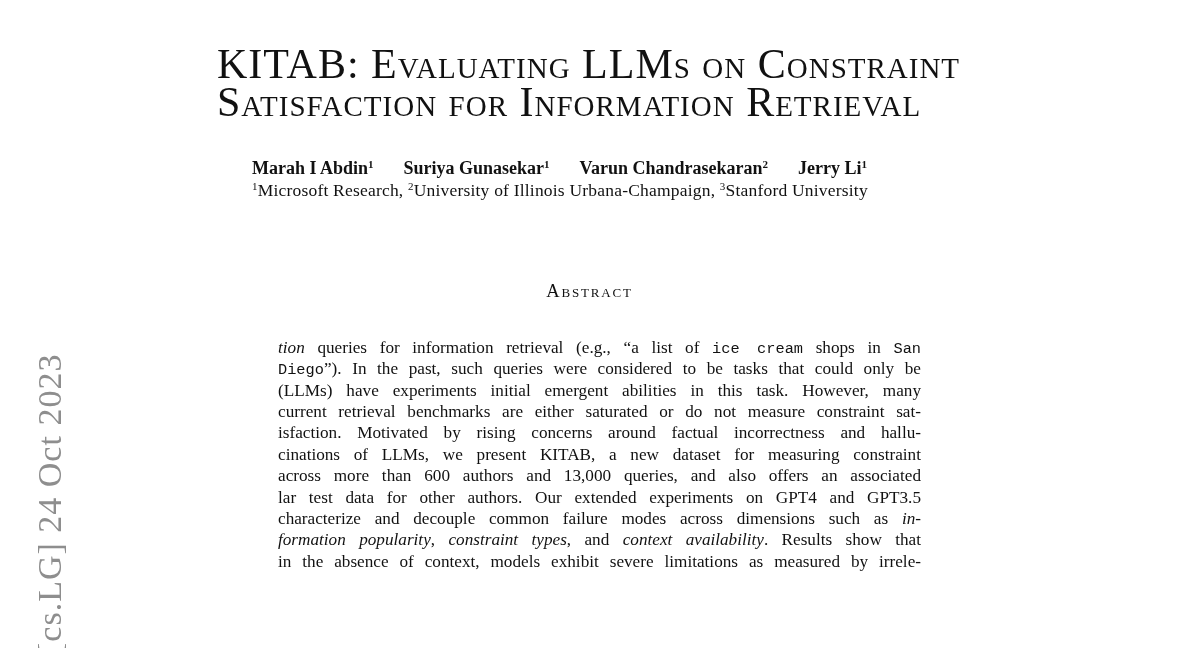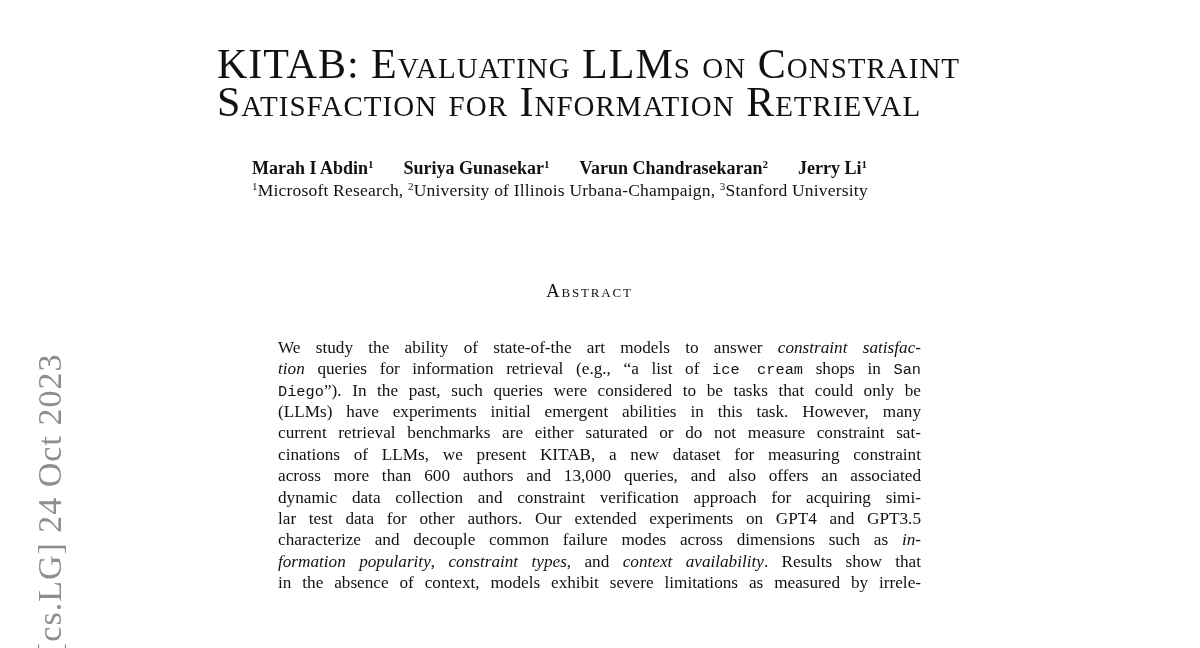--- a/index.html
+++ b/index.html
@@ -115,25 +115,24 @@
 </div>
 
 <div class="authors-block">
   <div class="author-row" id="authors-row1"><span class="author">Marah I Abdin<sup>1</sup></span><span class="author">Suriya Gunasekar<sup>1</sup></span><span class="author">Varun Chandrasekaran<sup>2</sup></span><span class="author">Jerry Li<sup>1</sup></span></div>
   <div class="affiliation-line" id="affiliations"><sup>1</sup>Microsoft Research, <sup>2</sup>University of Illinois Urbana-Champaign, <sup>3</sup>Stanford University</div>
 </div>
 
 <div class="abstract-heading">Abstract</div>
 
 <div class="abstract-body" id="abstract-body">
-    <div class="abs-line"><span>We study the ability of state-of-the art models to answer </span><span class="i">constraint satisfac-</span></div>
     <div class="abs-line"><span class="i">tion</span><span> queries for information retrieval (e.g., “a list of </span><span class="m">ice cream</span><span> shops in </span><span class="m">San</span></div>
     <div class="abs-line"><span class="m">Diego</span><span>”). In the past, such queries were considered to be tasks that could only be</span></div>
     <div class="abs-line"><span>(LLMs) have experiments initial emergent abilities in this task. However, many</span></div>
     <div class="abs-line"><span>current retrieval benchmarks are either saturated or do not measure constraint sat-</span></div>
+    <div class="abs-line"><span>isfaction.  Motivated by rising concerns around factual incorrectness and hallu-</span></div>
     <div class="abs-line"><span>cinations of LLMs, we present KITAB, a new dataset for measuring constraint</span></div>
     <div class="abs-line"><span>across more than 600 authors and 13,000 queries, and also offers an associated</span></div>
-    <div class="abs-line"><span>dynamic data collection and constraint verification approach for acquiring simi-</span></div>
     <div class="abs-line"><span>lar test data for other authors.  Our extended experiments on GPT4 and GPT3.5</span></div>
     <div class="abs-line"><span>characterize and decouple common failure modes across dimensions such as </span><span class="i">in-</span></div>
     <div class="abs-line"><span class="i">formation popularity</span><span>, </span><span class="i">constraint types</span><span>, and </span><span class="i">context availability</span><span>. Results show that</span></div>
     <div class="abs-line"><span>in the absence of context, models exhibit severe limitations as measured by irrele-</span></div>
   </div>
 
 </body></html>

